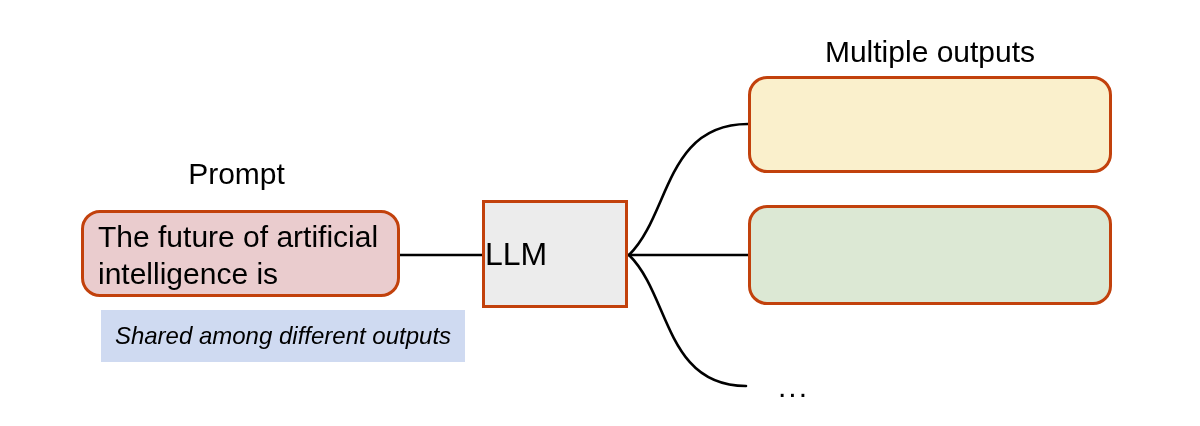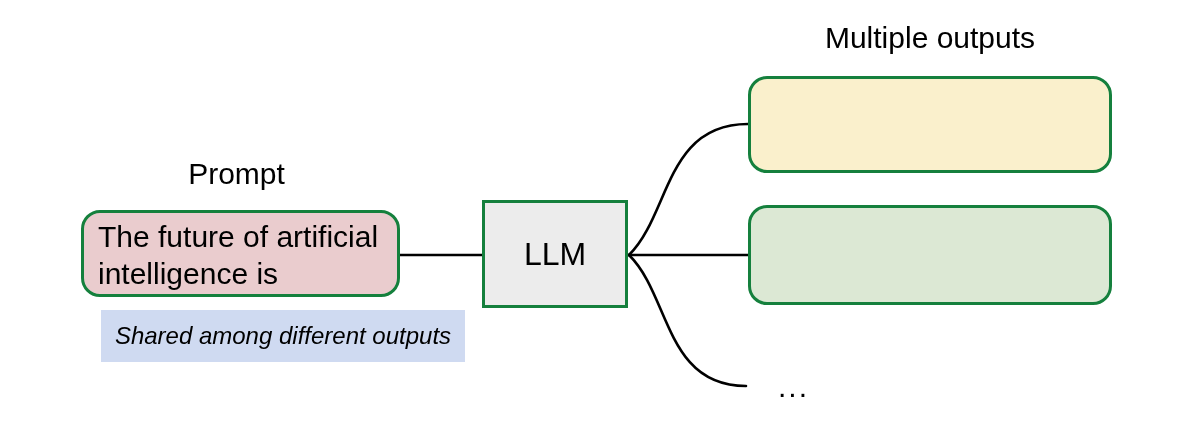--- a/index.html
+++ b/index.html
@@ -27,34 +27,34 @@
   .label {
     position: absolute;
     text-align: center;
     font-size: 30px;
     line-height: 32px;
     z-index: 2;
   }
   .node {
     position: absolute;
     box-sizing: border-box;
-    border: 3px solid #15803d;
+    border: 3px solid #c2410c;
     z-index: 1;
   }
   .rounded { border-radius: 19px; }
   .prompt-box {
     left: 81px; top: 210px; width: 319px; height: 87px;
     font-size: 30px; line-height: 37px;
     padding: 5px 12px 0 14px;
   }
   .prompt-label { left: 77px; top: 158px; width: 319px; }
-  .outputs-label { left: 748px; top: 22px; width: 364px; }
+  .outputs-label { left: 748px; top: 36px; width: 364px; }
   .llm-box {
     left: 482px; top: 200px; width: 146px; height: 108px;
-    display: flex; align-items: center; justify-content: center;
+    display: flex; align-items: center; justify-content: flex-start;
     font-size: 32px;
   }
   .output-box-1 { left: 748px; top: 76px; width: 364px; height: 97px; }
   .output-box-2 { left: 748px; top: 205px; width: 364px; height: 100px; }
   .note-highlight {
     position: absolute;
     left: 59px; top: 310px; width: 364px; height: 52px;
     display: flex; align-items: center; justify-content: center;
     font-size: 24px; font-style: italic;
     z-index: 1;

